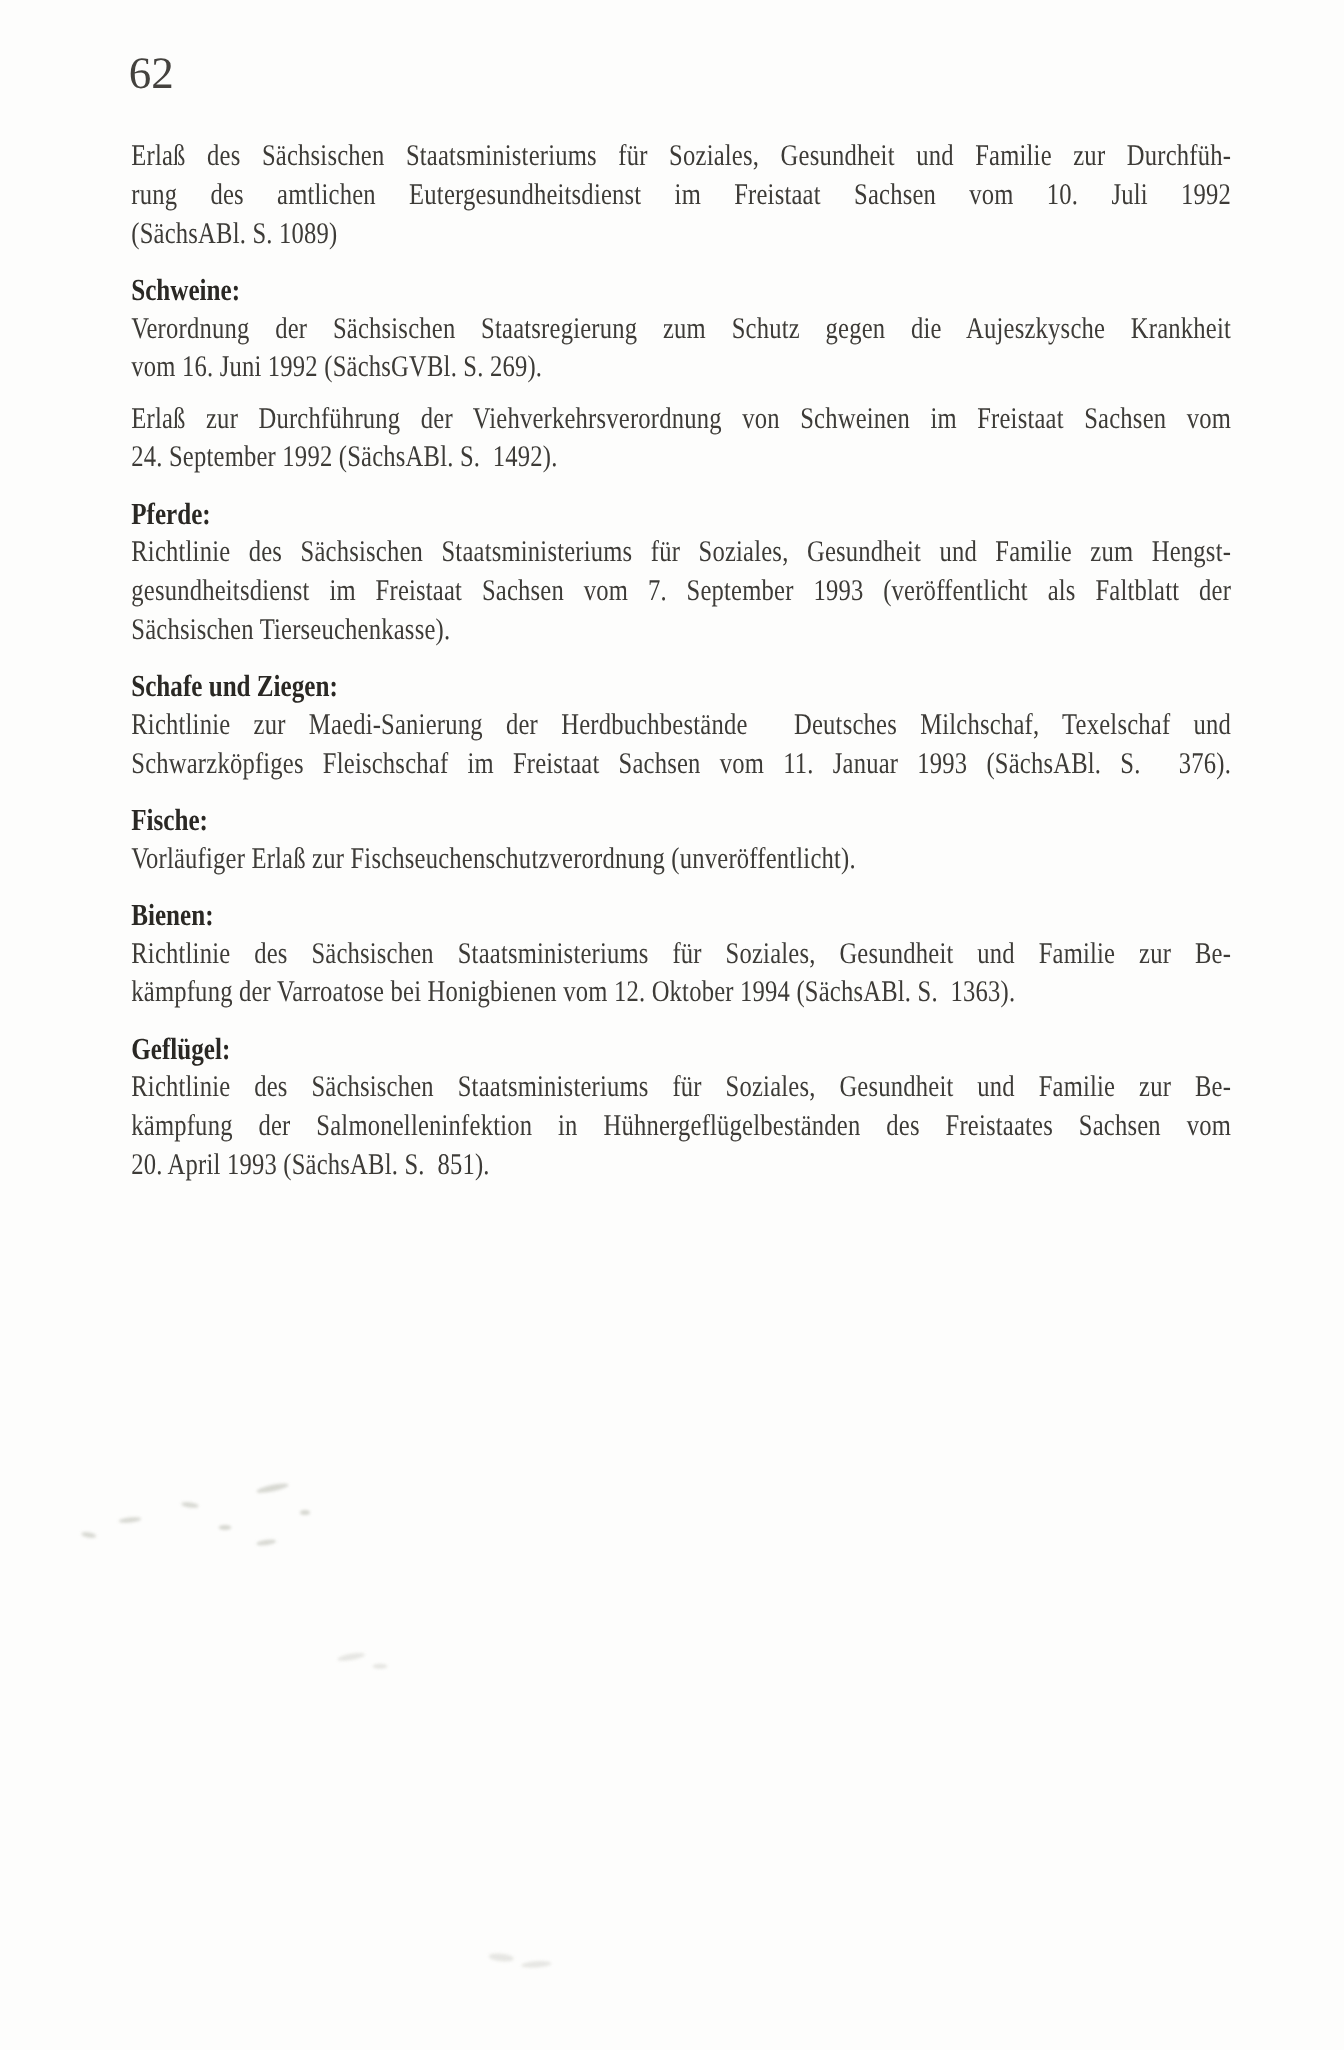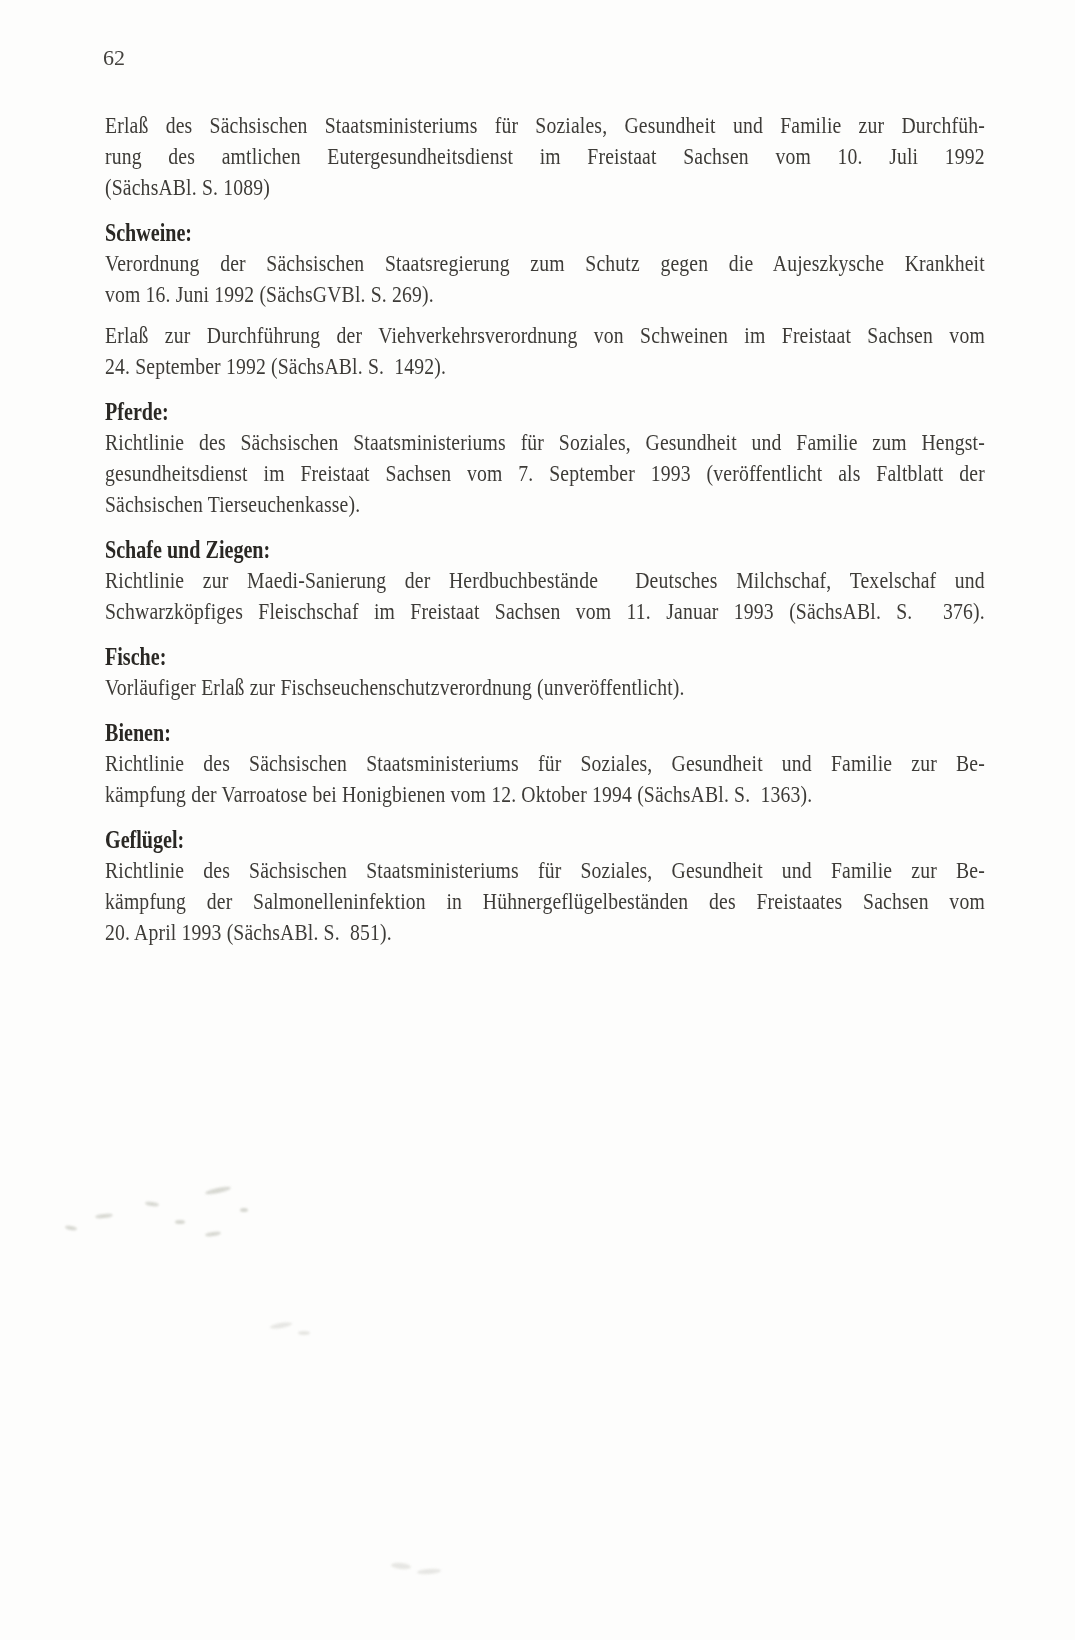--- a/index.html
+++ b/index.html
@@ -9,21 +9,21 @@
     height: 1640px;
     background: #fdfdfc;
     overflow: hidden;
     font-family: "Liberation Serif", "DejaVu Serif", serif;
     color: #3d3b37;
   }
   .pagenum {
     position: absolute;
     left: 103px;
     top: 44px;
-    font-size: 22px;
+    font-size: 36px;
     line-height: 28px;
     color: #44423e;
   }
   .content {
     position: absolute;
     left: 105px;
     top: 110px;
     width: 1073px;
     transform: scaleX(0.82);
     transform-origin: 0 0;

